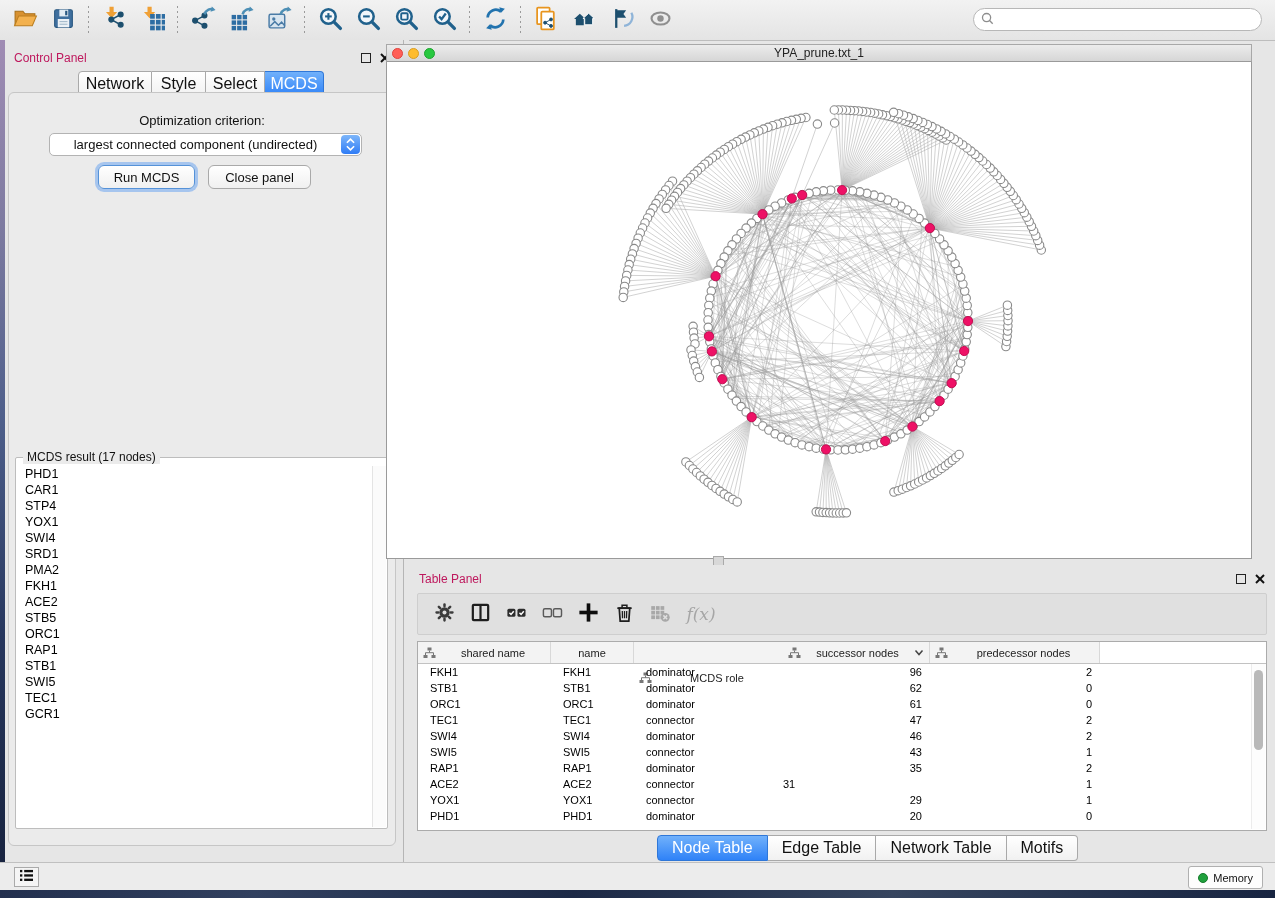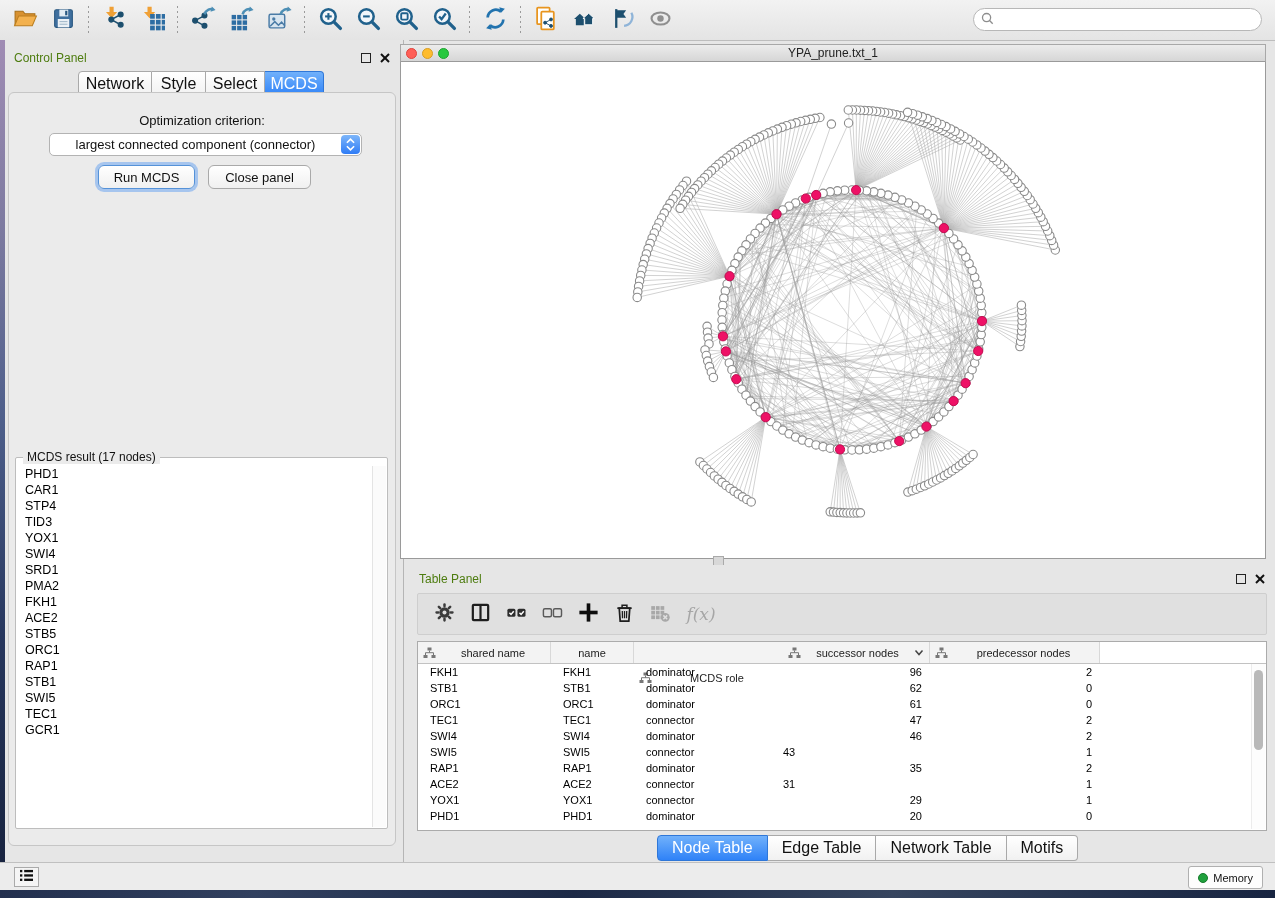--- a/index.html
+++ b/index.html
@@ -22,21 +22,21 @@
   #toolbar-search input{border:none;outline:none;flex:1;font-size:12px;background:transparent;margin-left:4px;}
 
   
   #wallpaper-left{left:0;top:40px;width:5px;height:850px;
     background:linear-gradient(#a08cb4 0%,#7d7aa0 22%,#4d5e8a 45%,#27375e 70%,#16213c 100%);}
   #wallpaper-bottom{left:0;top:890px;width:1275px;height:8px;
     background:linear-gradient(90deg,#222f4e,#31405f 20%,#1c2946 45%,#36455f 70%,#172441 100%);}
 
   
   #control-panel{left:5px;top:40px;width:394px;height:822px;background:#e6e6e6;}
-  .panel-title{font-size:12px;color:#4d7c0f;}
+  .panel-title{font-size:12px;color:#be185d;}
   #cp-header{position:absolute;left:9px;top:9px;right:9px;display:flex;align-items:center;}
   .win-ctrls{margin-left:auto;display:flex;gap:9px;align-items:center;}
   .float-icon{width:8px;height:8px;border:1.5px solid #222;display:inline-block;}
   .seg-control{display:flex;}
   .seg{background:linear-gradient(#ffffff,#f1f1f1);border:1px solid #a9a9a9;border-left:none;
     font-size:16px;color:#111;padding:3px 0;text-align:center;}
   .seg:first-child{border-left:1px solid #a9a9a9;border-radius:4px 0 0 4px;}
   .seg:last-child{border-radius:0 4px 4px 0;}
   .seg.selected{background:linear-gradient(#71b1fb,#2f82f7);color:#fff;border-color:#2f77d8;}
   #cp-tabs{position:absolute;left:73px;top:31px;}
@@ -68,21 +68,21 @@
     background:#fbfbfb;border-left:1px solid #e4e4e4;}
 
   
   #v-splitter{left:399px;top:40px;width:10px;height:822px;background:#e6e6e6;}
   #v-splitter .bar{position:absolute;left:4px;top:0;width:1px;height:100%;background:#b5b5b5;}
   #v-splitter .handle{position:absolute;left:1px;top:400px;width:7px;height:14px;
     background:#d8d8d8;border:1px solid #aaa;}
   #h-splitter-handle{left:713px;top:556px;width:9px;height:8px;background:#d8d8d8;border:1px solid #aaa;}
 
   
-  #network-window{left:400px;top:44px;width:866px;height:514px;}
+  #network-window{left:386px;top:44px;width:866px;height:514px;}
   #net-titlebar{position:absolute;left:0;top:0;width:100%;height:18px;
     background:linear-gradient(#ececec,#d6d6d6);border:1px solid #a8a8a8;border-bottom:1px solid #9a9a9a;
     box-sizing:border-box;display:flex;align-items:center;}
   .traffic{width:11px;height:11px;border-radius:50%;margin-left:5px;display:inline-block;box-sizing:border-box;}
   #net-title{position:absolute;left:0;width:100%;text-align:center;font-size:12px;color:#222;}
   #net-canvas{position:absolute;left:0;top:18px;width:864px;height:496px;background:#fff;
     border:1px solid #9a9a9a;border-top:none;}
 
   
   #table-panel{left:409px;top:565px;width:866px;height:297px;background:#e6e6e6;}
@@ -308,39 +308,38 @@
   </div>
   <div id="cp-tabs" class="seg-control">
     <div class="seg">Network</div>
     <div class="seg">Style</div>
     <div class="seg">Select</div>
     <div class="seg selected">MCDS</div>
   </div>
   <div id="cp-inner">
     <div id="opt-label">Optimization criterion:</div>
     <div id="opt-dropdown">
-      <span class="dd-text">largest connected component (connector)</span>
+      <span class="dd-text">largest connected component (undirected)</span>
       <span class="dd-stepper">
         <svg width="9" height="6" viewBox="0 0 10 6">
             <path d="M1 5 L5 1 L9 5" fill="none" stroke="#fff" stroke-width="1.8"></path>
           </svg>
         <svg width="9" height="6" viewBox="0 0 10 6">
             <path d="M1 1 L5 5 L9 1" fill="none" stroke="#fff" stroke-width="1.8"></path>
           </svg>
       </span>
     </div>
     <button id="run-mcds" class="cp-btn">Run MCDS</button>
     <button id="close-panel" class="cp-btn">Close panel</button>
     <div id="mcds-group">
       <span id="mcds-legend">MCDS result (17 nodes)</span>
       <div id="mcds-list">
           <div class="mcds-item">PHD1</div>
           <div class="mcds-item">CAR1</div>
           <div class="mcds-item">STP4</div>
-          <div class="mcds-item">TID3</div>
           <div class="mcds-item">YOX1</div>
           <div class="mcds-item">SWI4</div>
           <div class="mcds-item">SRD1</div>
           <div class="mcds-item">PMA2</div>
           <div class="mcds-item">FKH1</div>
           <div class="mcds-item">ACE2</div>
           <div class="mcds-item">STB5</div>
           <div class="mcds-item">ORC1</div>
           <div class="mcds-item">RAP1</div>
           <div class="mcds-item">STB1</div>
@@ -1430,21 +1429,21 @@
           <div class="nt-cell" style="width: 133px; padding-left: 12px;">SWI4</div>
           <div class="nt-cell" style="width: 83px; padding-left: 12px;">SWI4</div>
           <div class="nt-cell" style="width: 149px; padding-left: 12px;">dominator</div>
           <div class="nt-cell" style="width: 147px; text-align: right; padding-right: 8px;">46</div>
           <div class="nt-cell" style="width: 170px; text-align: right; padding-right: 8px;">2</div>
         </div>
         <div class="nt-row">
           <div class="nt-cell" style="width: 133px; padding-left: 12px;">SWI5</div>
           <div class="nt-cell" style="width: 83px; padding-left: 12px;">SWI5</div>
           <div class="nt-cell" style="width: 149px; padding-left: 12px;">connector</div>
-          <div class="nt-cell" style="width: 147px; padding-right: 8px;">43</div>
+          <div class="nt-cell" style="width: 147px; text-align: right; padding-right: 8px;">43</div>
           <div class="nt-cell" style="width: 170px; text-align: right; padding-right: 8px;">1</div>
         </div>
         <div class="nt-row">
           <div class="nt-cell" style="width: 133px; padding-left: 12px;">RAP1</div>
           <div class="nt-cell" style="width: 83px; padding-left: 12px;">RAP1</div>
           <div class="nt-cell" style="width: 149px; padding-left: 12px;">dominator</div>
           <div class="nt-cell" style="width: 147px; text-align: right; padding-right: 8px;">35</div>
           <div class="nt-cell" style="width: 170px; text-align: right; padding-right: 8px;">2</div>
         </div>
         <div class="nt-row">

